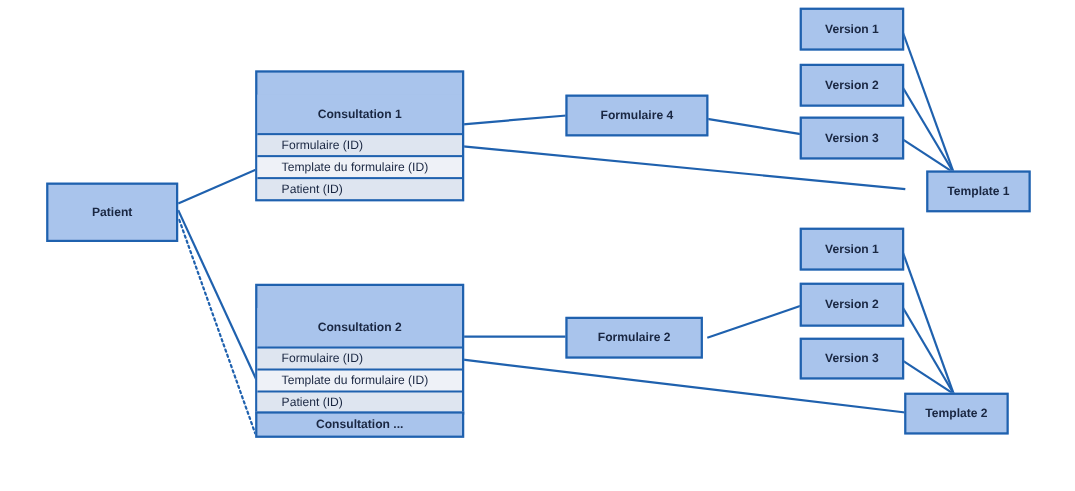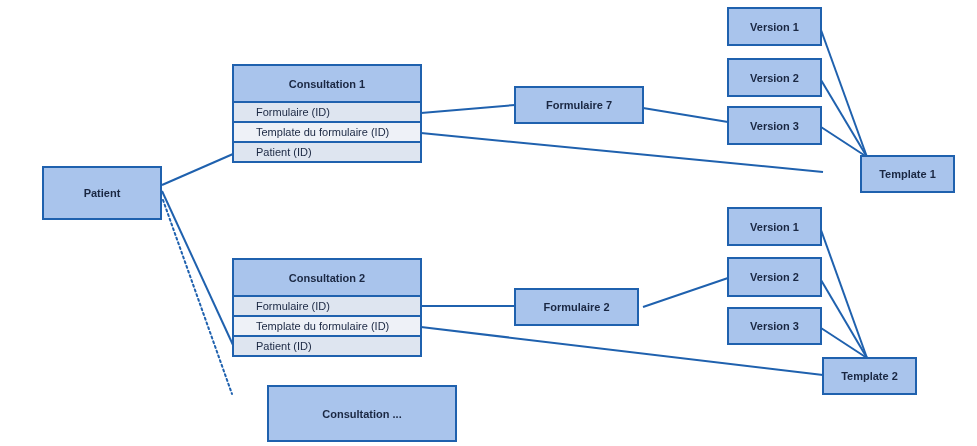--- a/index.html
+++ b/index.html
@@ -44,20 +44,21 @@
   }
   .entity { padding: 0; }
   .entity-header {
     height: 35px;
     display: flex;
     align-items: center;
     justify-content: center;
     font-weight: bold;
     border-bottom: 2px solid var(--box-border, #1f61ae);
     background: var(--box-fill, #a9c4ec);
+    margin-top: 20px;
   }
   .entity-row {
     height: 18px;
     display: flex;
     align-items: center;
     padding-left: 22px;
     border-bottom: 2px solid var(--box-border, #1f61ae);
     white-space: nowrap;
     overflow: hidden;
   }
@@ -101,42 +102,42 @@
     <div class="entity-row odd">Patient (ID)</div>
   </div>
 
   <div class="box entity" style="left:232px; top:258px; width:190px;">
     <div class="entity-header">Consultation 2</div>
     <div class="entity-row odd">Formulaire (ID)</div>
     <div class="entity-row even">Template du formulaire (ID)</div>
     <div class="entity-row odd">Patient (ID)</div>
   </div>
 
-  <div class="box simple" style="left:232px; top:385px; width:190px; height:57px;margin-left:35px;">
+  <div class="box simple" style="left:232px; top:374px; width:190px; height:24px;">
     <span>Consultation ...</span>
   </div>
 
   <div class="box simple" style="left:514px; top:86px; width:130px; height:38px;">
-    <span>Formulaire 7</span>
+    <span>Formulaire 4</span>
   </div>
 
   <div class="box simple" style="left:514px; top:288px; width:125px; height:38px;">
     <span>Formulaire 2</span>
   </div>
 
   <div class="box simple" style="left:727px; top:7px; width:95px; height:39px;">
     <span>Version 1</span>
   </div>
   <div class="box simple" style="left:727px; top:58px; width:95px; height:39px;">
     <span>Version 2</span>
   </div>
   <div class="box simple" style="left:727px; top:106px; width:95px; height:39px;">
     <span>Version 3</span>
   </div>
-  <div class="box simple" style="left:860px; top:155px; width:95px; height:38px;">
+  <div class="box simple" style="left:842px; top:155px; width:95px; height:38px;">
     <span>Template 1</span>
   </div>
 
   <div class="box simple" style="left:727px; top:207px; width:95px; height:39px;">
     <span>Version 1</span>
   </div>
   <div class="box simple" style="left:727px; top:257px; width:95px; height:40px;">
     <span>Version 2</span>
   </div>
   <div class="box simple" style="left:727px; top:307px; width:95px; height:38px;">

